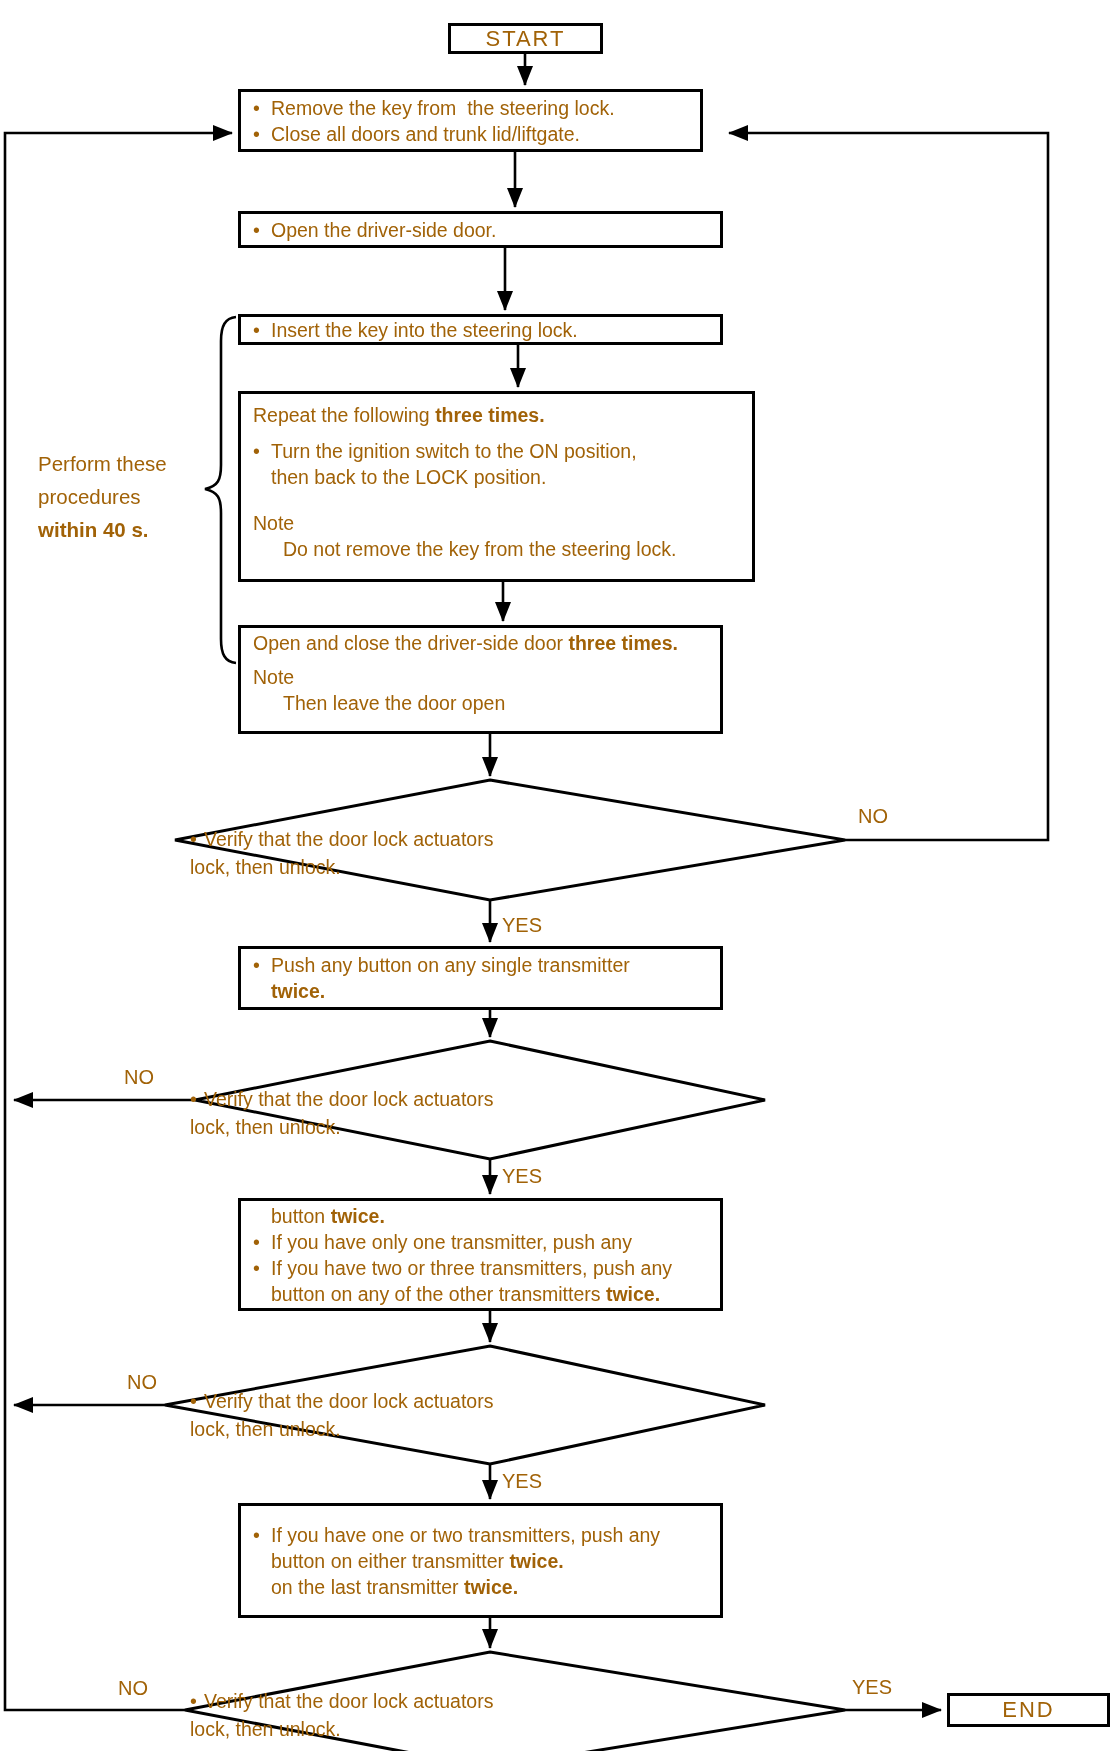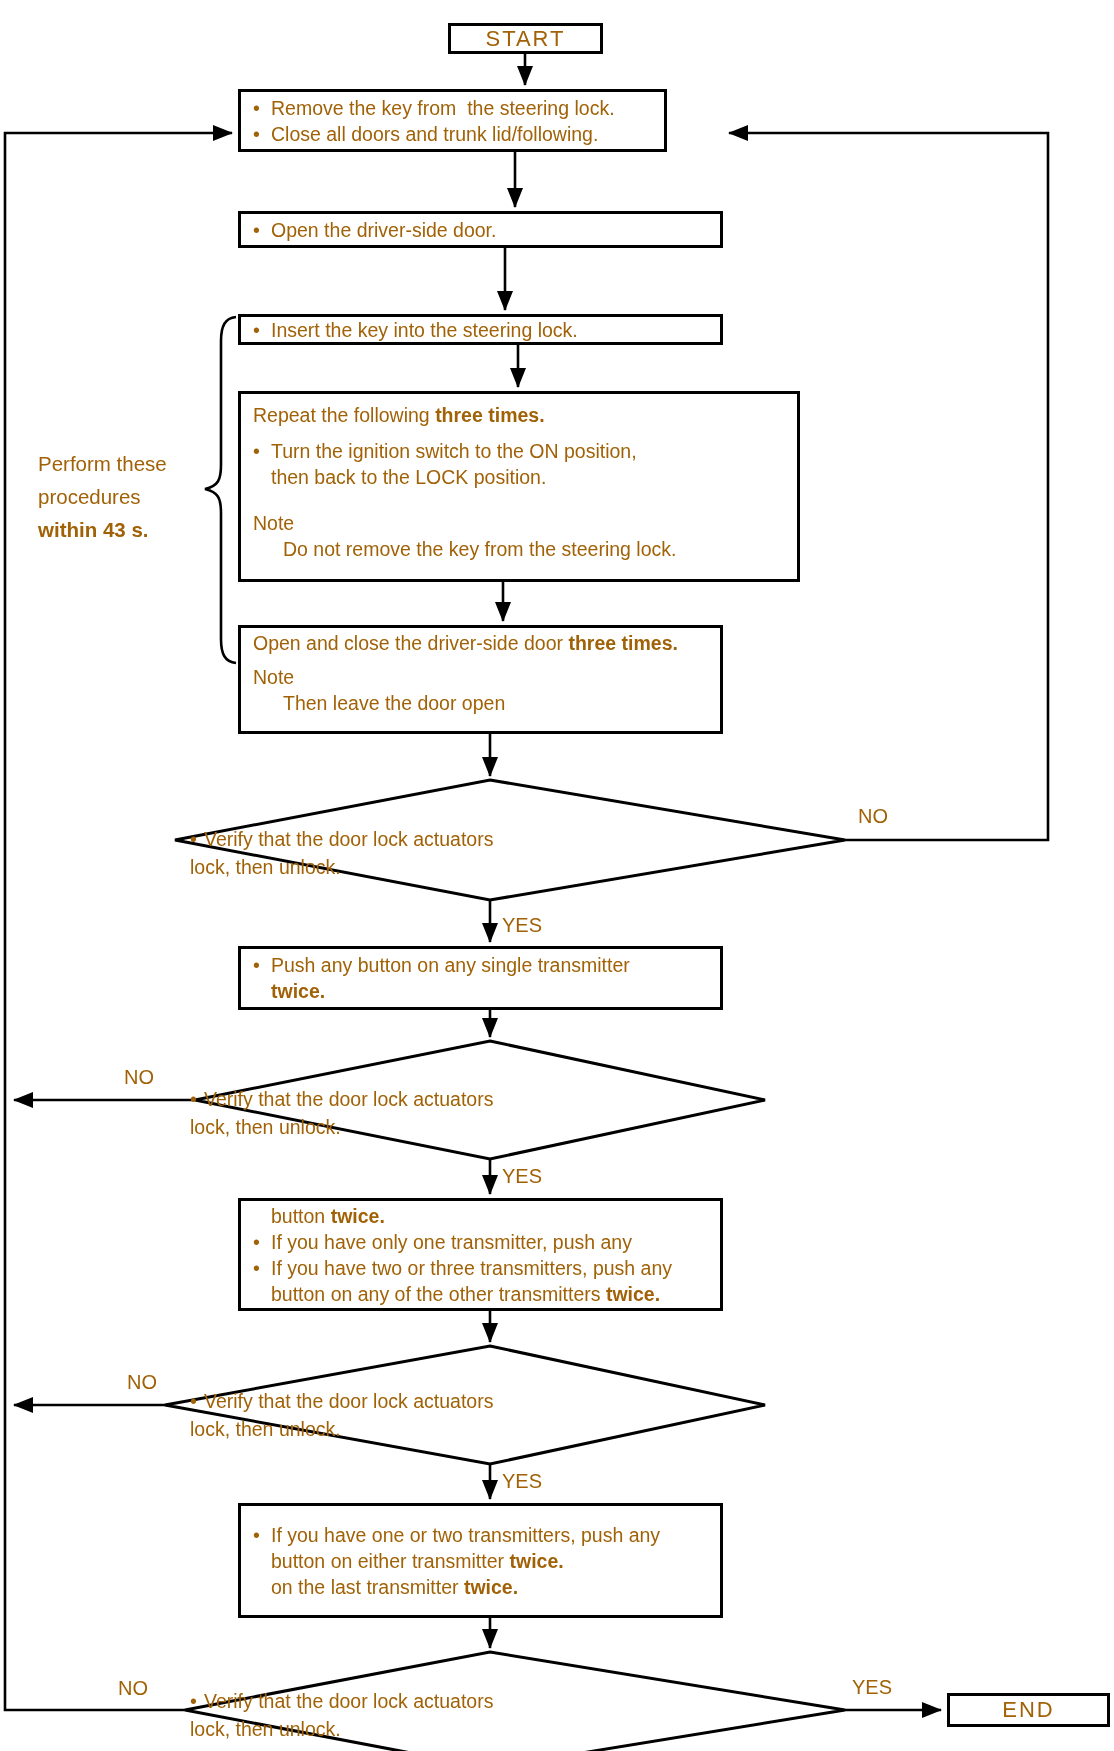--- a/index.html
+++ b/index.html
@@ -66,34 +66,34 @@
     <polygon class="shape" points="490,759 845,819 490,879 175,819"></polygon>
     <polygon class="shape" points="490,1020 765,1079 490,1138 195,1079"></polygon>
     <polygon class="shape" points="490,1325 765,1384 490,1443 165,1384"></polygon>
     <polygon class="shape" points="490,1631 845,1689 490,1747 185,1689"></polygon>
 
     <path class="brace" d="M 236 296 C 225 297 221 305 221 320 L 221 444 C 221 459 218 465 205 468 C 218 471 221 477 221 492 L 221 618 C 221 633 225 641 236 642"></path>
   </svg>
 
   <div class="terminal" style="left:448px;top:2px;width:155px;height:31px">START</div>
 
-  <div class="box" style="left:238px;top:68px;width:429px;height:63px">
+  <div class="box" style="left:238px;top:68px;width:465px;height:63px">
     <div class="line"><span class="blt">•</span><span>Remove the key from  the steering lock.</span></div>
-    <div class="line"><span class="blt">•</span><span>Close all doors and trunk lid/following.</span></div>
+    <div class="line"><span class="blt">•</span><span>Close all doors and trunk lid/liftgate.</span></div>
   </div>
 
   <div class="box" style="left:238px;top:190px;width:485px;height:37px">
     <div class="line"><span class="blt">•</span><span>Open the driver-side door.</span></div>
   </div>
 
   <div class="box" style="left:238px;top:293px;width:485px;height:31px">
     <div class="line"><span class="blt">•</span><span>Insert the key into the steering lock.</span></div>
   </div>
 
-  <div class="box vtop v5" style="left:238px;top:370px;width:562px;height:191px">
+  <div class="box vtop v5" style="left:238px;top:370px;width:517px;height:191px">
     <div class="line"><span>Repeat the following </span><b>three times.</b></div>
     <div class="line gap1"><span class="blt">•</span><span>Turn the ignition switch to the ON position,</span></div>
     <div class="line cont">then back to the LOCK position.</div>
     <div class="line gap2">Note</div>
     <div class="line ind">Do not remove the key from the steering lock.</div>
   </div>
 
   <div class="box vtop v6" style="left:238px;top:604px;width:485px;height:109px">
     <div class="line"><span>Open and close the driver-side door </span><b>three times.</b></div>
     <div class="line gap2">Note</div>
@@ -136,21 +136,21 @@
   <div class="dlabel" style="top:1666px">
     <div class="line"><span class="blt">•</span><span>Verify that the door lock actuators</span></div>
     <div class="line">lock, then unlock.</div>
   </div>
 
   <div class="terminal" style="left:947px;top:1672px;width:163px;height:34px">END</div>
 
   <div class="sidenote">
     <div>Perform these</div>
     <div>procedures</div>
-    <div style="font-weight:bold">within 43 s.</div>
+    <div style="font-weight:bold">within 40 s.</div>
   </div>
 
   <div class="elabel" style="left:858px;top:783px">NO</div>
   <div class="elabel" style="left:502px;top:892px">YES</div>
   <div class="elabel" style="left:124px;top:1044px">NO</div>
   <div class="elabel" style="left:502px;top:1143px">YES</div>
   <div class="elabel" style="left:127px;top:1349px">NO</div>
   <div class="elabel" style="left:502px;top:1448px">YES</div>
   <div class="elabel" style="left:118px;top:1655px">NO</div>
   <div class="elabel" style="left:852px;top:1654px">YES</div>

